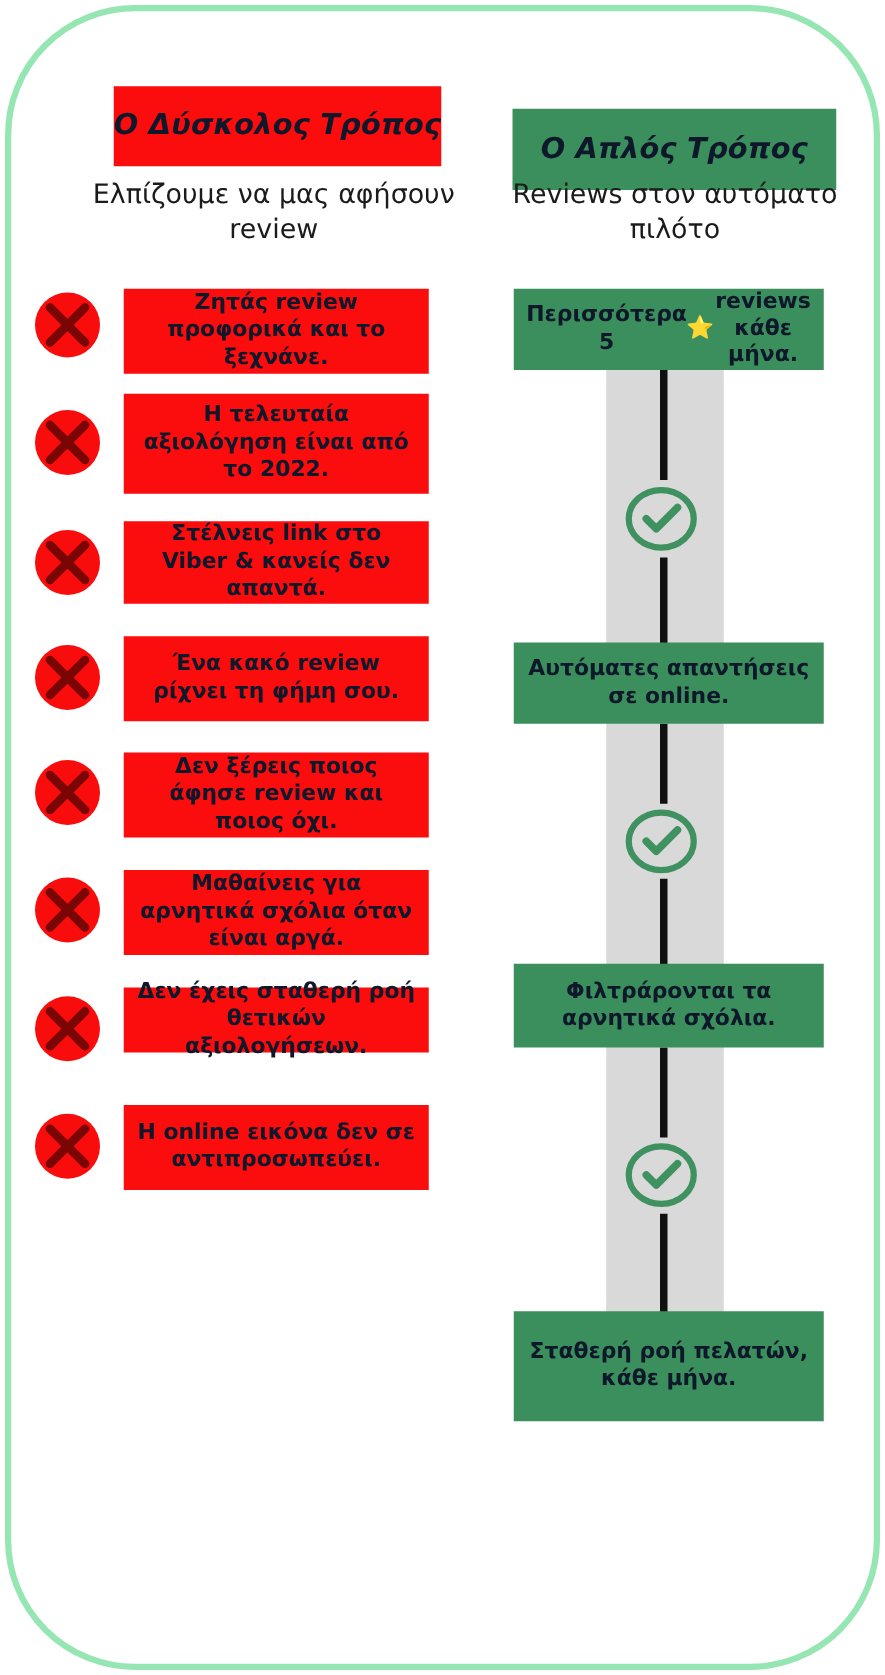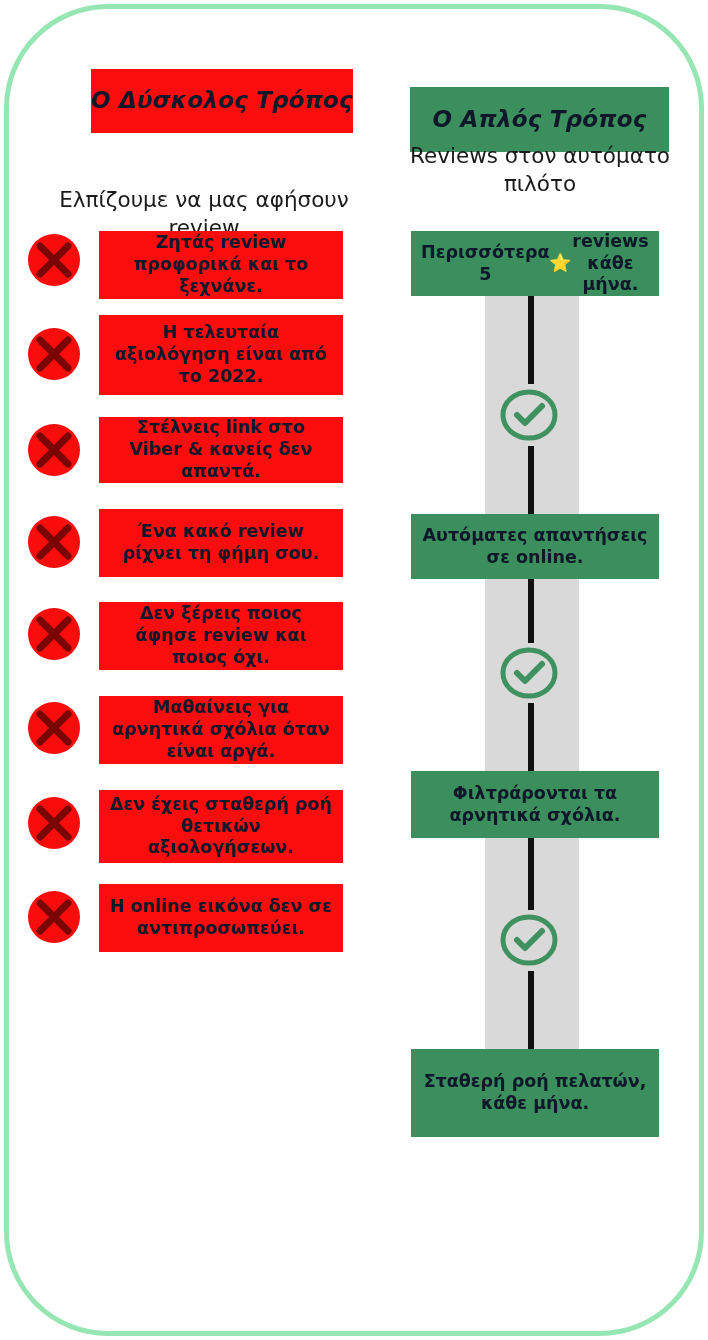--- a/index.html
+++ b/index.html
@@ -65,21 +65,21 @@
     margin-top: 20px;
   }
   .hdr-sub {
     position: absolute;
     text-align: center;
     color: #1b1b1b;
     font-size: 21.5px;
     line-height: 1.28;
     font-weight: normal;
   }
-  .hdr-sub-left  { left: 45px;  top: 133px; width: 300px; margin-top: 44px; }
+  .hdr-sub-left  { left: 60px;  top: 133px; width: 300px; }
   .hdr-sub-right { left: 396px; top: 133px; width: 270px; }
 
   
   .band {
     position: absolute;
     left: 476px;
     top: 253px;
     width: 94px;
     height: 789px;
     background: #d9d9d9;
@@ -194,21 +194,21 @@
           </svg>
       </div>
       <div class="chip chip-red" style="top:687px;height:68px">Μαθαίνεις για αρνητικά σχόλια όταν είναι αργά.</div>
 
       <div class="xmark" style="top:787px">
         <svg viewBox="0 0 54 54">
             <circle cx="27" cy="27" r="26" fill="#f90c0c"></circle>
             <path d="M13 13 L41 41 M41 13 L13 41" stroke="#7a0505" stroke-width="7" stroke-linecap="round"></path>
           </svg>
       </div>
-      <div class="chip chip-red" style="top:781px;height:73px">Δεν έχεις σταθερή ροή θετικών αξιολογήσεων.</div>
+      <div class="chip chip-red" style="top:781px;height:52px">Δεν έχεις σταθερή ροή θετικών αξιολογήσεων.</div>
 
       <div class="xmark" style="top:881px">
         <svg viewBox="0 0 54 54">
             <circle cx="27" cy="27" r="26" fill="#f90c0c"></circle>
             <path d="M13 13 L41 41 M41 13 L13 41" stroke="#7a0505" stroke-width="7" stroke-linecap="round"></path>
           </svg>
       </div>
       <div class="chip chip-red" style="top:875px;height:68px">Η online εικόνα δεν σε αντιπροσωπεύει.</div>
     </div>
 

